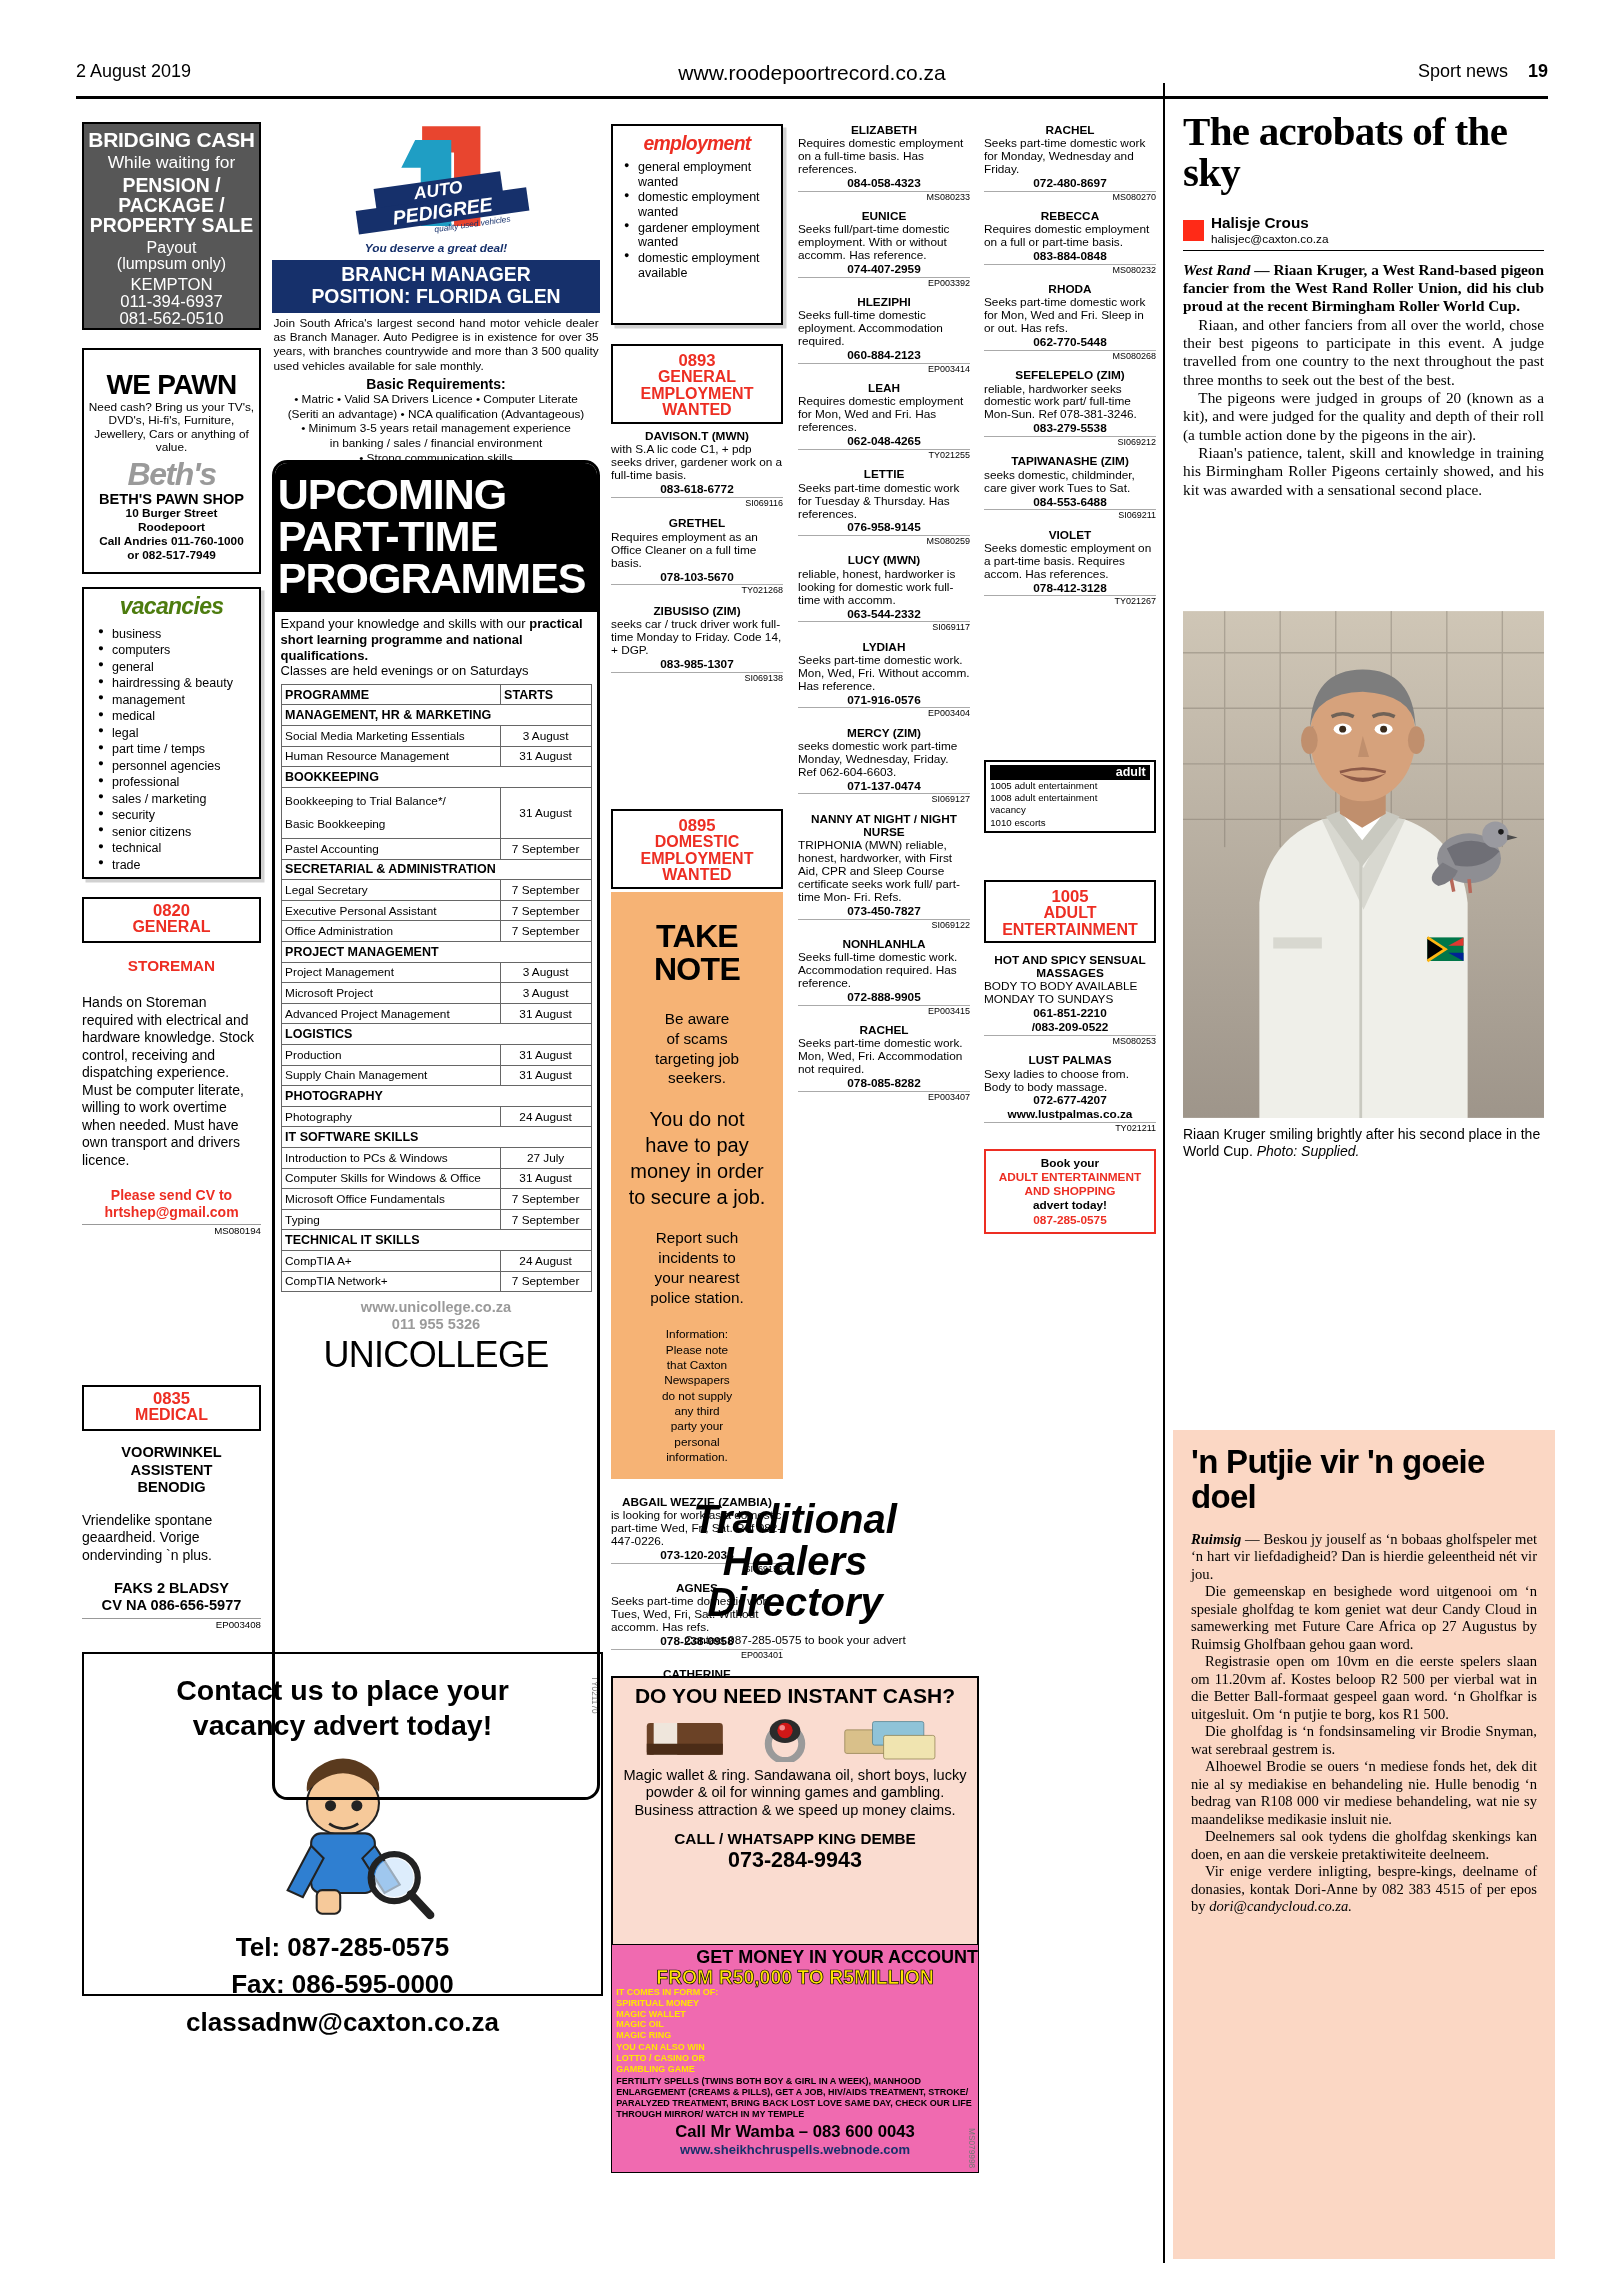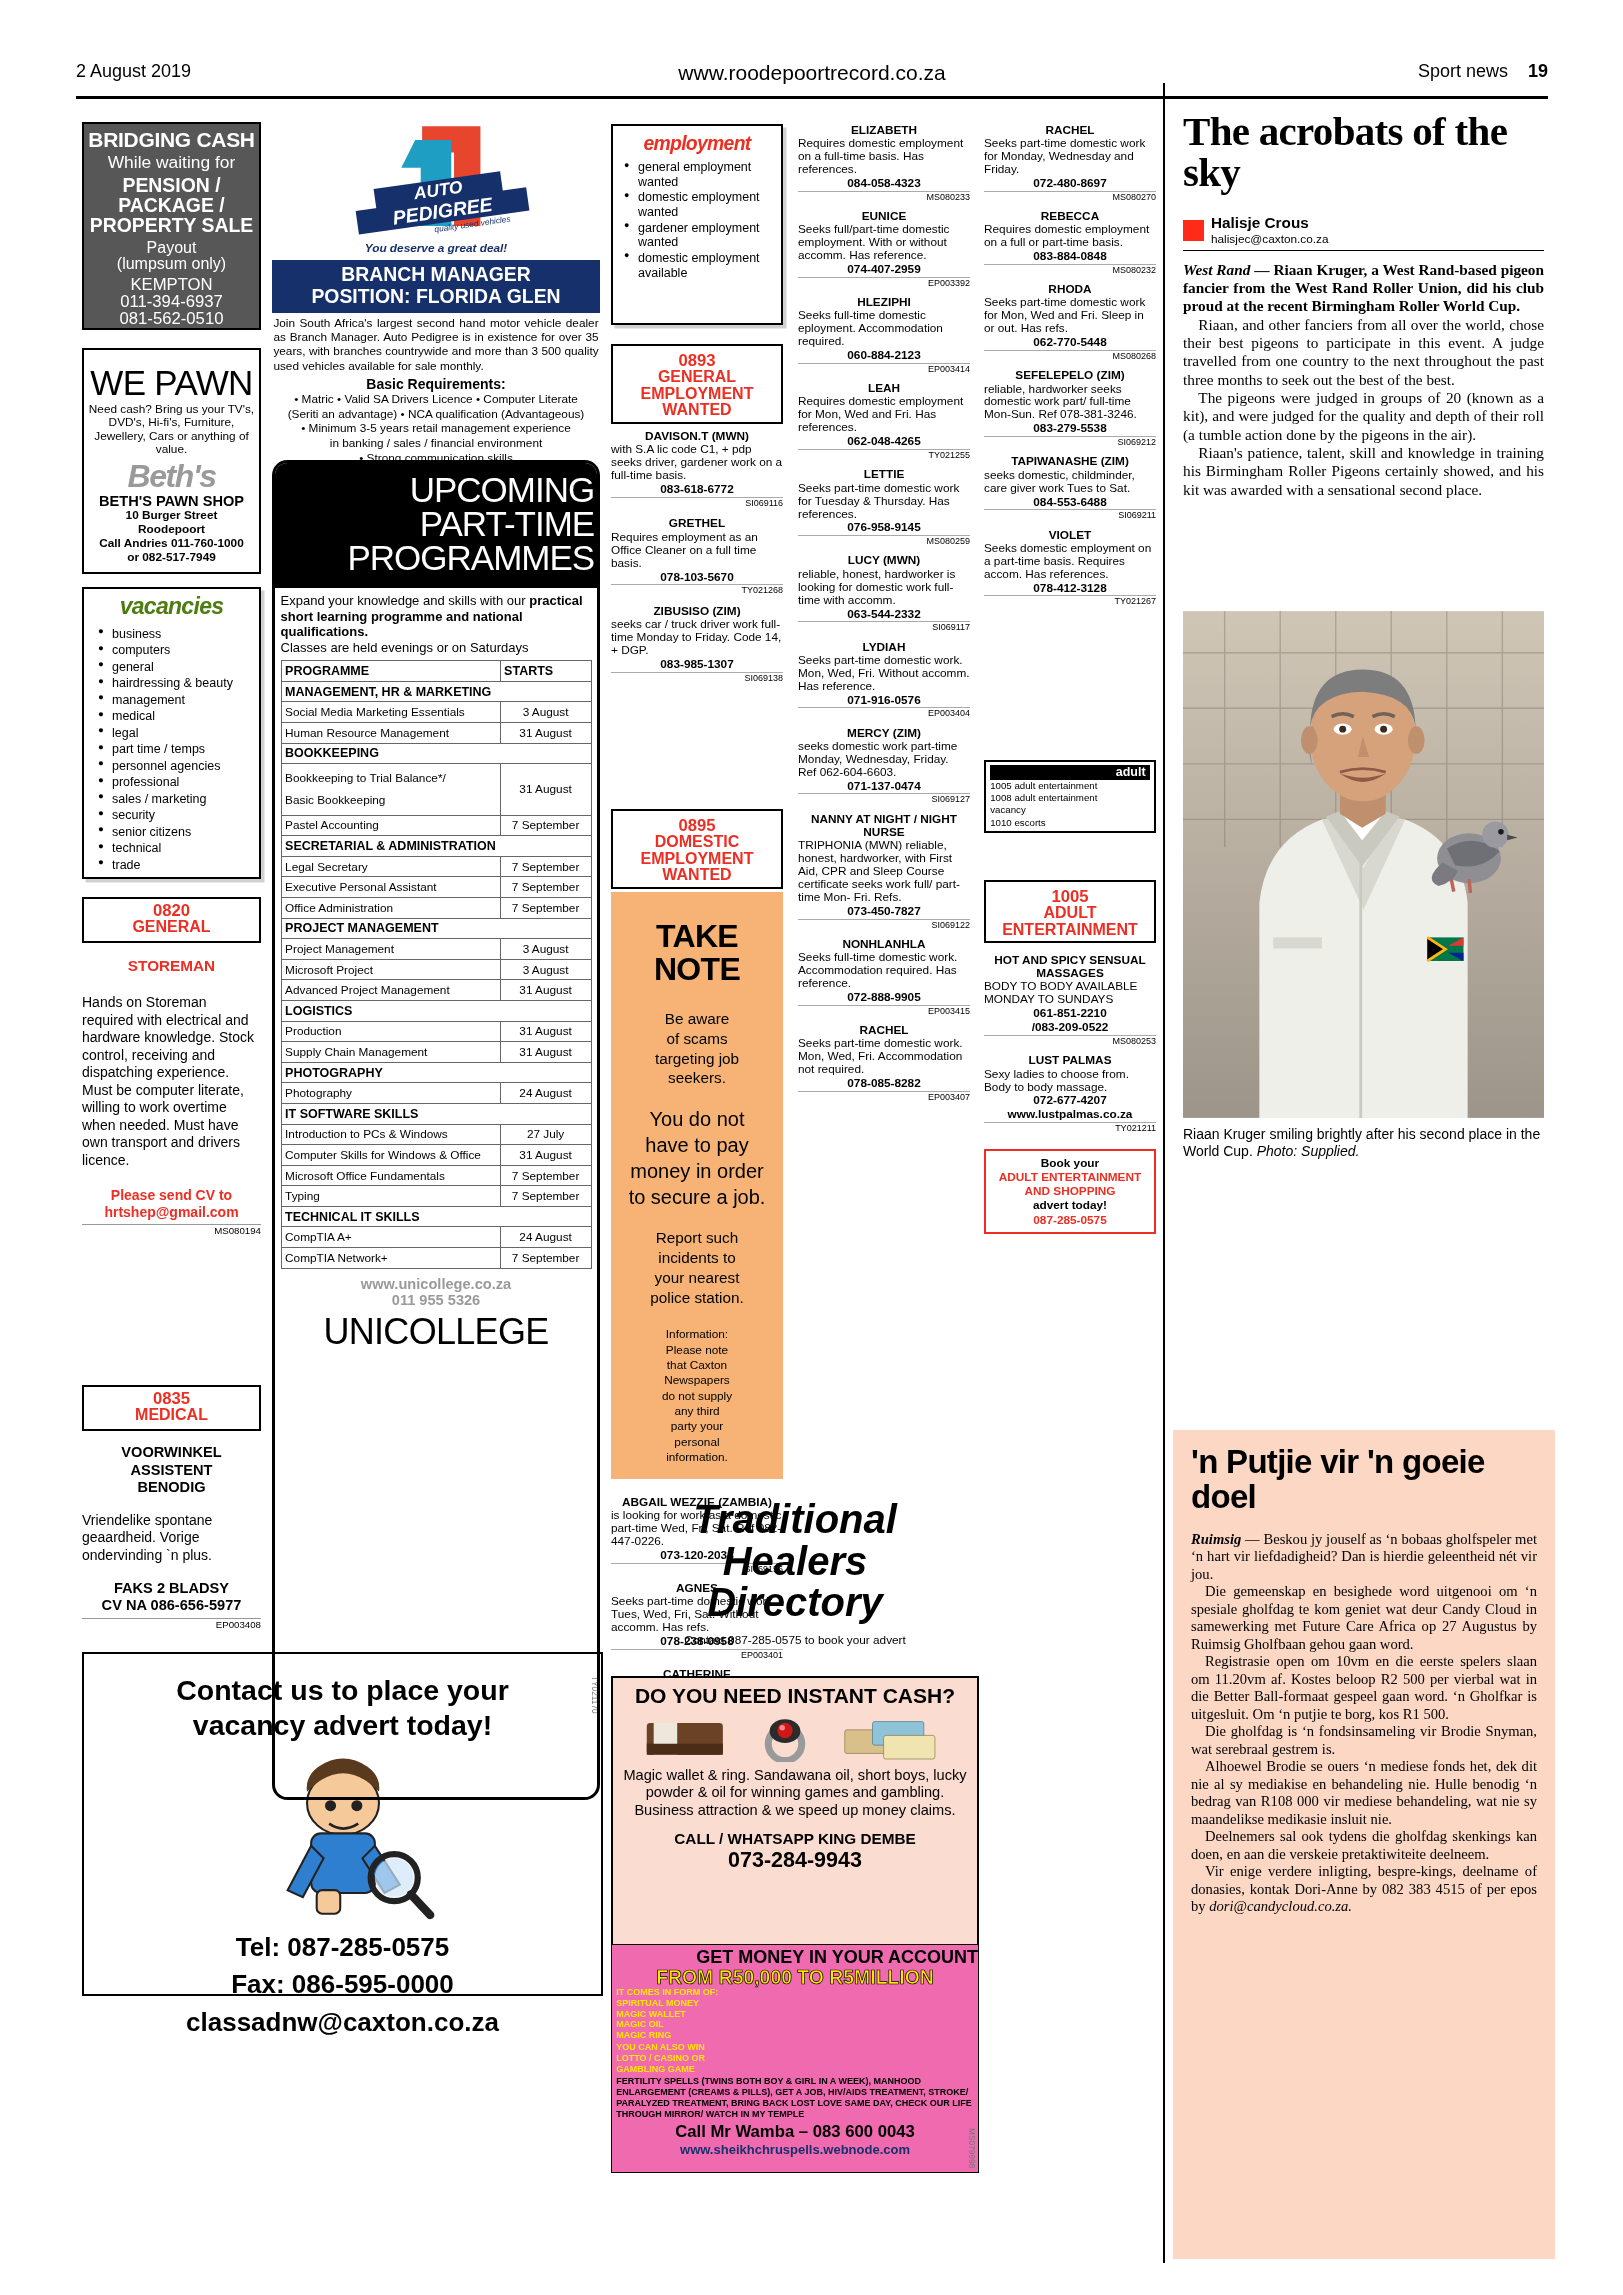--- a/index.html
+++ b/index.html
@@ -21,21 +21,21 @@
   .red{color:#ed2e23;}
   
   #bridging{left:82px;top:122px;width:179px;height:208px;background:#575757;color:#fff;}
   #bridging .l1{font-size:21px;font-weight:bold;font-stretch:condensed;letter-spacing:-0.3px;margin-top:4.2px;}
   #bridging .l2{font-size:17.4px;}
   #bridging .l3{font-size:19.4px;font-weight:bold;line-height:1.02;margin-top:2.8px;}
   #bridging .l4{font-size:16px;line-height:1.05;margin-top:4.2px;}
   #bridging .l5{font-size:16.7px;line-height:1.02;margin-top:2.8px;}
   
   #wepawn{left:82px;top:348px;width:179px;height:226px;}
-  #wepawn .hd{font-size:35px;font-weight:normal;letter-spacing:-0.7px;margin-top:13px;}
+  #wepawn .hd{font-size:28px;font-weight:bold;letter-spacing:-0.7px;margin-top:19px;}
   #wepawn .bd{font-size:11.8px;line-height:1.14;padding:0 2.8px;}
   #wepawn .logo{font-size:32px;font-weight:bold;font-style:italic;color:#9a9a9a;letter-spacing:-1.4px;line-height:1;margin:2.8px 0 1.4px;}
   #wepawn .nm{font-size:14.6px;font-weight:bold;}
   #wepawn .ad{font-size:11.8px;font-weight:bold;line-height:1.18;}
   
   #vacbox{left:82px;top:587px;width:179px;height:292px;}
   #vacbox .vhd{font-size:23px;font-weight:bold;font-style:italic;color:#4d7c0f;letter-spacing:-0.7px;margin:4.2px 0 5.6px;}
   #vacbox ul{list-style:none;margin:0;padding:0 0 0 14px;}
   #vacbox li{font-size:12.5px;line-height:1.32;position:relative;padding-left:14px;}
   #vacbox li:before{content:"\25CF";position:absolute;left:0;top:-0.7px;font-size:9.7px;}
@@ -64,21 +64,21 @@
   .ap-tag{font-size:11.8px;font-weight:bold;font-style:italic;color:#16306b;text-align:center;margin-top:1.4px;}
   .ap-band{background:#16306b;color:#fff;text-align:center;font-size:19.4px;font-weight:bold;line-height:1.12;padding:4.9px 0;margin-top:4.2px;}
   .ap-body{font-size:11.8px;line-height:1.22;text-align:justify;padding:2.8px 1.4px 0;}
   .ap-req{font-size:14px;font-weight:bold;text-align:center;margin-top:2.8px;}
   .ap-bul{font-size:11.8px;line-height:1.25;text-align:center;}
   .ap-offer{font-size:14px;font-weight:bold;text-align:center;line-height:1.15;margin-top:4.2px;}
   .ap-email{background:#16306b;color:#fff;text-align:center;font-size:14px;line-height:1.2;padding:5.6px 0;margin-top:4.2px;}
   .ap-email .b{font-weight:bold;}
   
   #unicol{left:272px;top:460px;width:328px;height:1340px;border:3.5px solid #000;border-radius:15.3px;box-sizing:border-box;overflow:hidden;}
-  #unicol .blk{background:#000;color:#fff;text-align:right;font-size:35px;font-weight:normal;letter-spacing:-1px;line-height:.98;padding:9.7px 2.8px 12.5px;}
+  #unicol .blk{background:#000;color:#fff;text-align:left;font-size:43px;font-weight:bold;letter-spacing:-1px;line-height:.98;padding:9.7px 2.8px 12.5px;}
   #unicol .intro{font-size:13px;line-height:1.2;padding:4.9px 5.6px 2.1px;}
   #unicol .intro b{font-weight:bold;}
   table.prog{width:calc(100% - 11px);margin:2.8px 5.6px;border-collapse:collapse;}
   table.prog th,table.prog td{border:0.7px solid #666;font-size:11.8px;padding:2.8px 3.5px;text-align:left;}
   table.prog th{font-size:12.5px;font-weight:bold;}
   table.prog td.dt{text-align:center;width:83px;}
   table.prog tr.sec td{font-weight:bold;font-size:12.5px;}
   #unicol .web{text-align:center;font-size:14.6px;font-weight:bold;color:#9a9a9a;line-height:1.15;margin-top:7px;}
   #unicol .ulogo{text-align:center;font-size:36px;letter-spacing:-0.7px;margin-top:1.4px;}
   .sidecode{position:absolute;right:-2.8px;bottom:83px;font-size:8.3px;color:#777;writing-mode:vertical-rl;}

